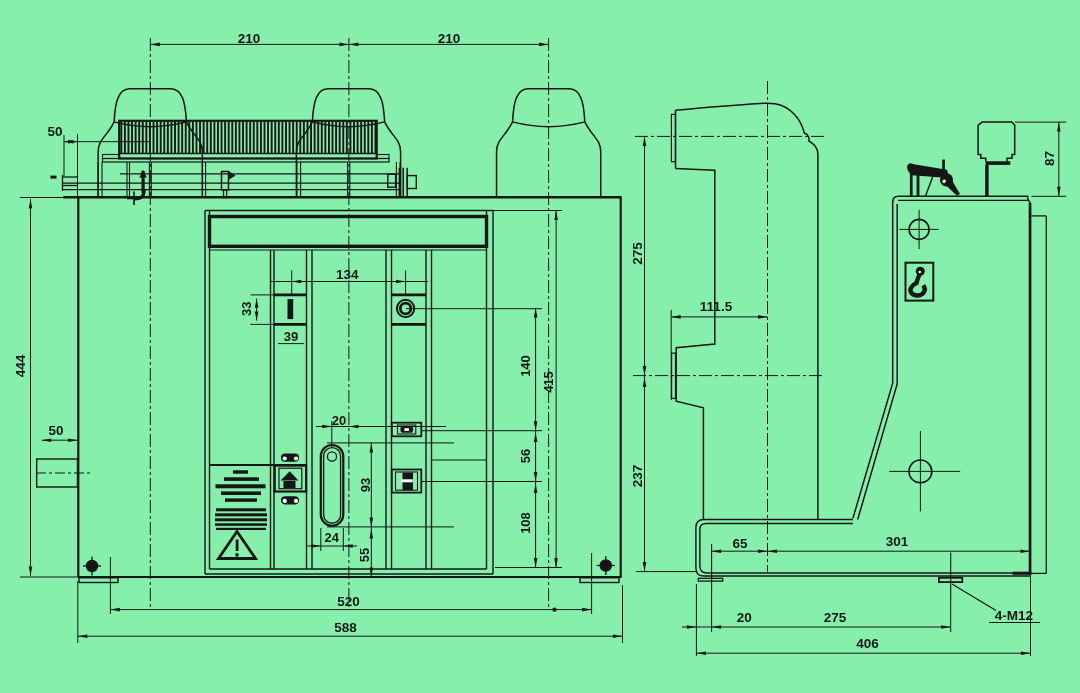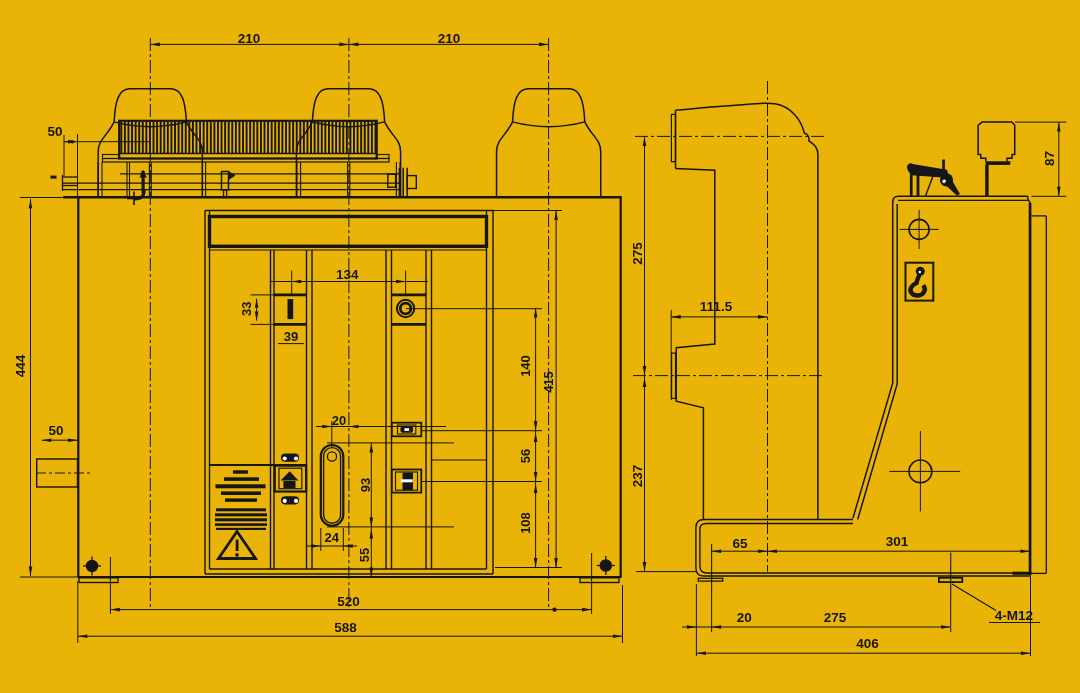--- a/index.html
+++ b/index.html
@@ -1,16 +1,16 @@
 <!DOCTYPE html>
 <html><head>
 <meta charset="utf-8">
 <style>
   html,body{margin:0;padding:0;background:#fff;}
-  #page{position:relative;width:1080px;height:693px;background:#eab308;overflow:hidden;
+  #page{position:relative;width:1080px;height:693px;background:#86efac;overflow:hidden;
         font-family:"Liberation Sans", sans-serif;}
   svg text{font-family:"Liberation Sans", sans-serif;font-weight:bold;fill:#161616;}
 </style>
 </head>
 <body>
 <div id="page">
 <svg width="1080" height="693" viewBox="0 0 1080 693">
 <g stroke="#161616" fill="none" stroke-width="1.3">
 
 <g>

